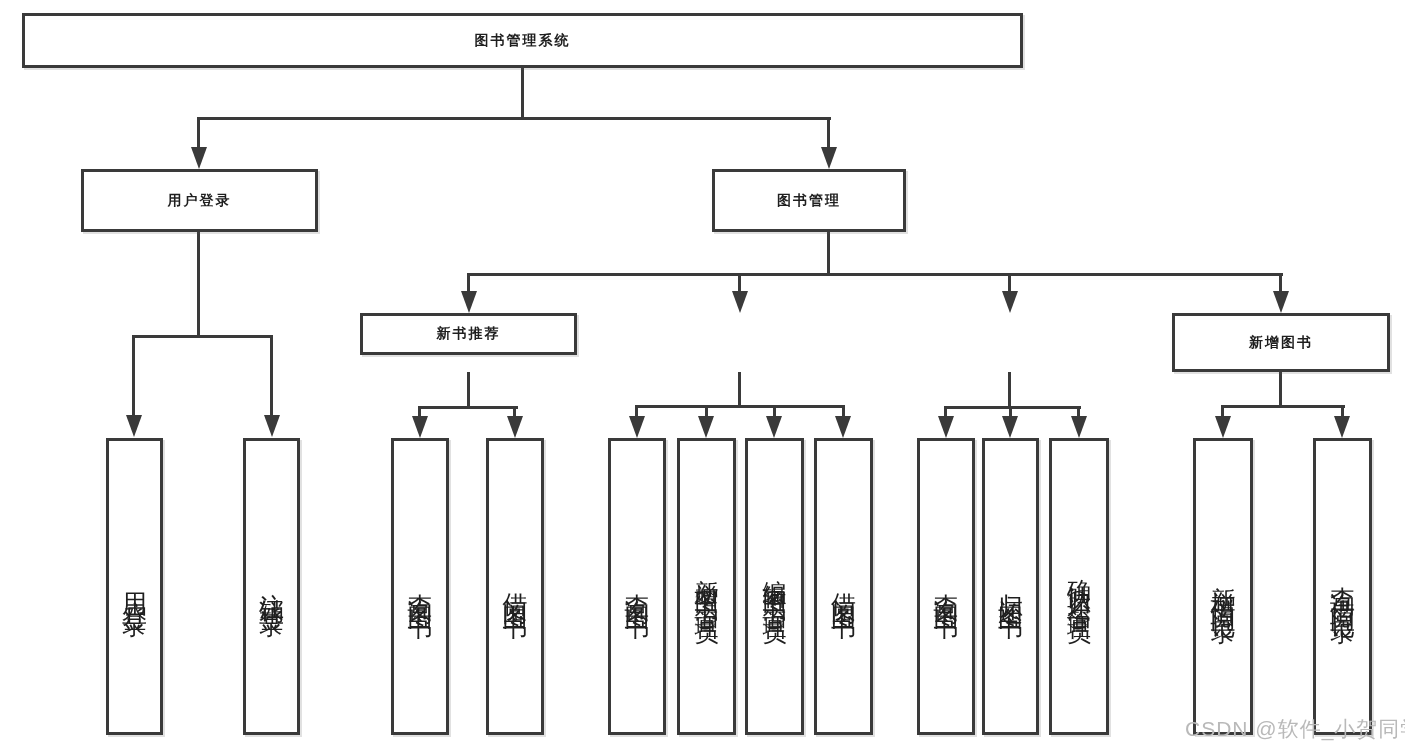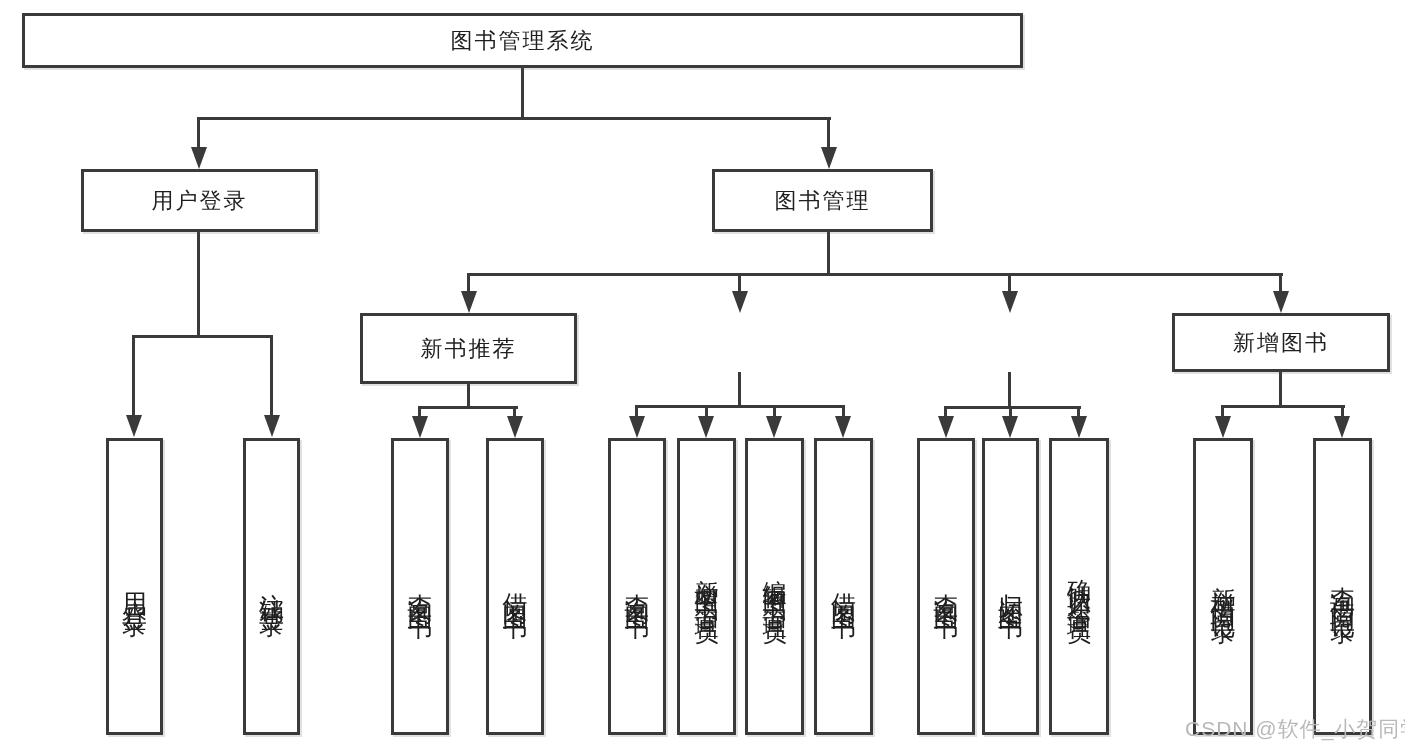--- a/index.html
+++ b/index.html
@@ -7,21 +7,21 @@
     position:relative;width:1405px;height:747px;background:#ffffff;
     font-family:"Liberation Sans",sans-serif;overflow:hidden;
   }
   .box{
     position:absolute;box-sizing:border-box;background:#fff;
     border:3px solid #3a3a3a;color:#1f1f1f;
     display:flex;align-items:center;justify-content:center;
     box-shadow:2px 2px 0 rgba(90,90,90,.18);
     z-index:2;text-align:center;
   }
-  .hbox{font-size:22px;letter-spacing:2px;}
+  .hbox{font-size:14px;letter-spacing:2px;font-weight:bold;}
   .vbox{
     writing-mode:vertical-rl;text-orientation:mixed;
     font-size:25px;letter-spacing:7px;line-height:1;
   }
   .vbox.tight{font-size:24px;letter-spacing:6px;align-items:center;}
   .hline,.vline{position:absolute;background:#3a3a3a;z-index:1;}
   .hline{height:3px;}
   .vline{width:3px;}
   .arr{
     position:absolute;width:0;height:0;z-index:1;
@@ -93,23 +93,23 @@
   <div class="vline" style="left:1279px;top:372px;height:33px"></div>
   <div class="hline" style="left:1221px;top:405px;width:124px"></div>
   <div class="vline" style="left:1221px;top:405px;height:11px"></div>
   <div class="arr" style="left:1215px;top:416px"></div>
   <div class="vline" style="left:1341px;top:405px;height:11px"></div>
   <div class="arr" style="left:1334px;top:416px"></div>
 
   <div class="box hbox" style="left:22px;top:13px;width:1001px;height:55px">图书管理系统</div>
 
   <div class="box hbox" style="left:81px;top:169px;width:237px;height:63px">用户登录</div>
-  <div class="box hbox" style="left:712px;top:169px;width:221px;height:63px">图书管理</div>
+  <div class="box hbox" style="left:712px;top:169px;width:194px;height:63px">图书管理</div>
 
-  <div class="box hbox" style="left:360px;top:313px;width:217px;height:71px">新书推荐</div>
+  <div class="box hbox" style="left:360px;top:313px;width:217px;height:42px">新书推荐</div>
   <div class="box hbox" style="left:1172px;top:313px;width:218px;height:59px">新增图书</div>
 
   <div class="box vbox" style="left:106px;top:438px;width:57px;height:297px">用户登录</div>
   <div class="box vbox" style="left:243px;top:438px;width:57px;height:297px">注销登录</div>
 
   <div class="box vbox" style="left:391px;top:438px;width:58px;height:297px">查询图书</div>
   <div class="box vbox" style="left:486px;top:438px;width:58px;height:297px">借阅图书</div>
 
   <div class="box vbox" style="left:608px;top:438px;width:58px;height:297px">查询图书</div>
   <div class="box vbox tight" style="left:677px;top:438px;width:59px;height:297px">新增图书（管理员）</div>

